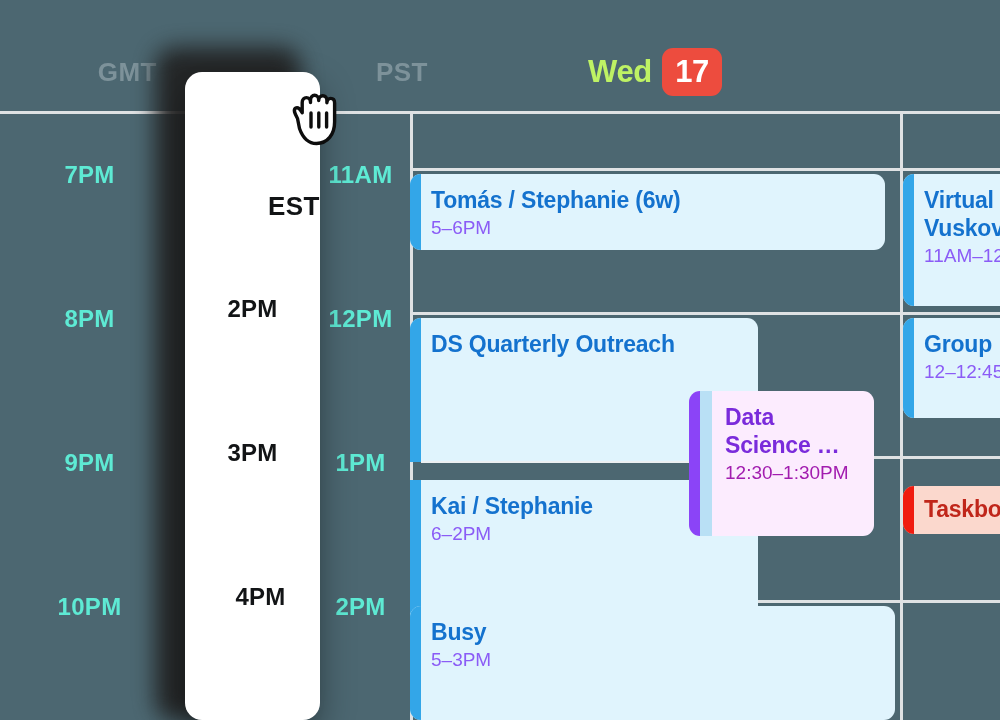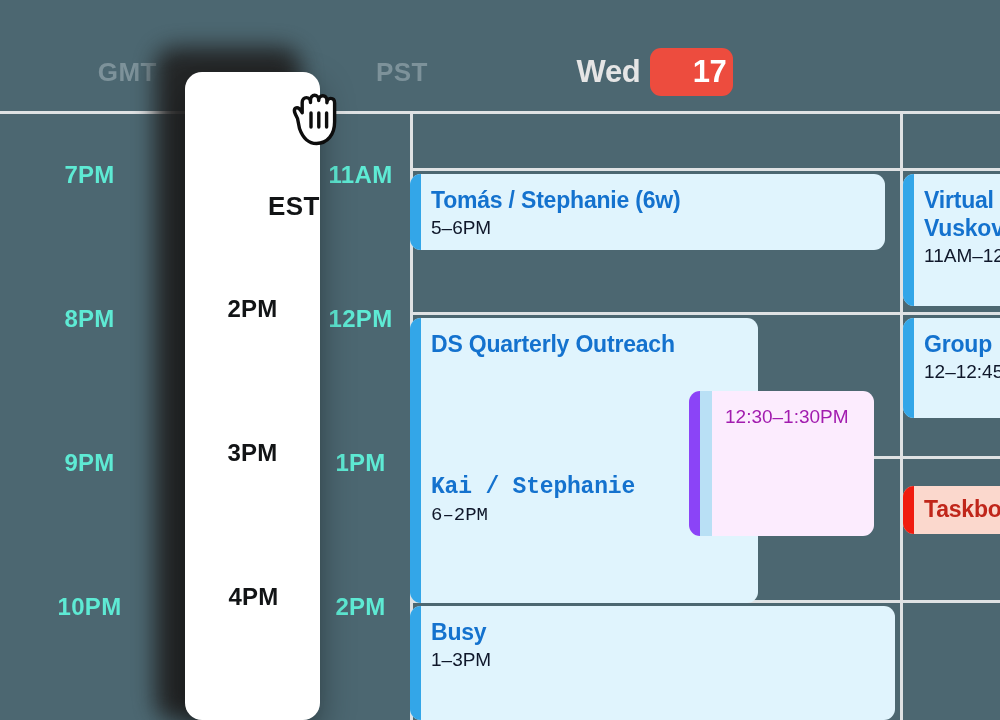--- a/index.html
+++ b/index.html
@@ -72,36 +72,35 @@
     width: 490px;
     height: 56px;
     display: flex;
     align-items: center;
     justify-content: center;
     gap: 10px;
   }
   #date-weekday {
     font-size: 31px;
     font-weight: 700;
-    color: #e5e5e5;
+    color: #bef264;
     letter-spacing: -0.3px;
   }
   #date-badge {
-    width: 48px;
+    width: 60px;
     height: 48px;
     border-radius: 11px;
     background: #ed4c3e;
     color: #ffffff;
     font-size: 31px;
     font-weight: 700;
     display: flex;
     align-items: center;
     justify-content: center;
     letter-spacing: -0.5px;
-    padding-left: 35px;
   }
 
   
   .event {
     position: absolute;
     border-radius: 11px;
     overflow: hidden;
     box-sizing: border-box;
     padding: 12px 0 0 0;
   }
@@ -138,21 +137,21 @@
     font-weight: 400;
     line-height: 1.3;
     margin-top: 2px;
     white-space: nowrap;
   }
 
   
   .ev-blue { background: #e0f4fd; }
   .ev-blue .bar { background: #33a6e8; }
   .ev-blue .title { color: #1472ce; }
-  .ev-blue .time { color: #0f172a; }
+  .ev-blue .time { color: #8b5cf6; }
 
   
   .ev-purple { background: #fcecfe; }
   .ev-purple .bar { background: #8b44f7; }
   .ev-purple .bar2 { background: #b9e0f5; }
   .ev-purple .title { color: #7a2bdb; }
   .ev-purple .time { color: #a21caf; }
 
   
   .ev-red { background: #fbd8cd; }
@@ -247,41 +246,42 @@
     </div>
   </div>
 
   <div class="event ev-blue" style="left:410px; top:318px; width:348px; height:144px; border-bottom-left-radius:0; border-bottom-right-radius:0;">
     <div class="bar"></div>
     <div class="body">
       <div class="title">DS Quarterly Outreach</div>
     </div>
   </div>
   <div class="ev-divider" style="left:421px; top:461px; width:337px;"></div>
-  <div class="event ev-blue" style="left:410px; top:461px; width:348px; height:142px; border-top-left-radius:0; border-top-right-radius:0;font-family:Liberation Mono, monospace;">
+  <div class="event ev-blue" style="left:410px; top:480px; width:348px; height:142px; border-top-left-radius:0; border-top-right-radius:0;">
     <div class="bar"></div>
     <div class="body">
       <div class="title">Kai / Stephanie</div>
       <div class="time">6–2PM</div>
     </div>
   </div>
 
   <div class="event ev-purple has-bar2" style="left:689px; top:391px; width:185px; height:145px;">
     <div class="bar"></div>
     <div class="bar2"></div>
     <div class="body">
+      <div class="title wrap">Data Science …</div>
       <div class="time">12:30–1:30PM</div>
     </div>
   </div>
 
   <div class="event ev-blue" style="left:410px; top:606px; width:485px; height:114px;">
     <div class="bar"></div>
     <div class="body">
       <div class="title">Busy</div>
-      <div class="time">1–3PM</div>
+      <div class="time">5–3PM</div>
     </div>
   </div>
 
   <div class="event ev-blue" style="left:903px; top:174px; width:120px; height:132px;">
     <div class="bar"></div>
     <div class="body">
       <div class="title wrap">Virtual Vuskov</div>
       <div class="time">11AM–12</div>
     </div>
   </div>
@@ -300,21 +300,21 @@
       <div class="title">Taskbo</div>
     </div>
   </div>
 
   <div id="drag-shadow"></div>
 
   <div id="drag-card">
     <div class="tz-head" style="left:0; top:119px;">EST</div>
     <div class="tz-tick" style="left:0; top:223px;">2PM</div>
     <div class="tz-tick" style="left:0; top:367px;">3PM</div>
-    <div class="tz-tick" style="left:1px; top:511px;">4PM</div>
+    <div class="tz-tick" style="left:8px; top:511px;">4PM</div>
 
   </div>
 
   <div id="cursor">
     <svg width="56" height="54" viewBox="0 0 56 54" xmlns="http://www.w3.org/2000/svg">
       <g>
         <path d="M8.5 25.5 C6 21 4 17 6.5 15.2 C9 13.4 11.5 16.5 13.2 19.8
                  L13.2 9.5 C13.2 6.3 15.2 4.6 17.4 4.6 C19.6 4.6 21.5 6.3 21.5 9.5
                  L21.5 7.2 C21.5 4.0 23.4 2.3 25.6 2.3 C27.8 2.3 29.7 4.0 29.7 7.2
                  L29.7 7.6 C29.7 4.4 31.6 2.7 33.8 2.7 C36.0 2.7 37.9 4.4 37.9 7.6

